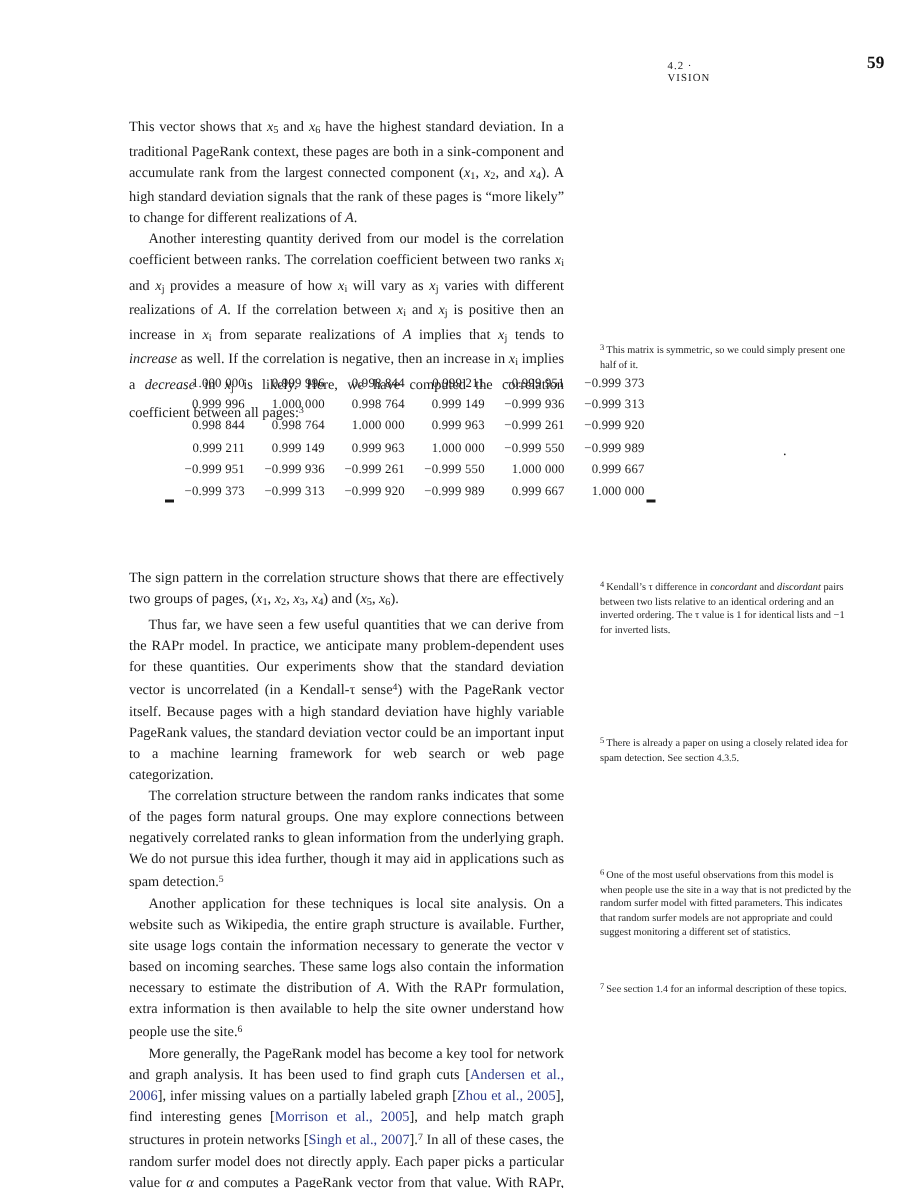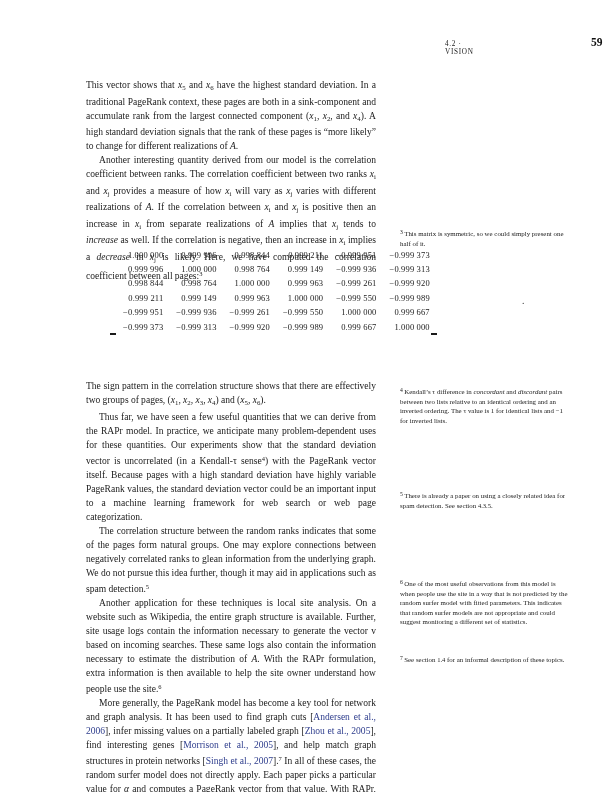--- a/index.html
+++ b/index.html
@@ -26,21 +26,21 @@
     position: absolute;
     left: 360px;
     top: 0;
     font-variant: small-caps;
     font-size: 7.2px;
     letter-spacing: 0.7px;
     color: #1a1a1a;
   }
   .runhead .folio {
     position: absolute;
-    left: 506px;
+    left: 493px;
     top: -4px;
     font-size: 11.5px;
     font-weight: bold;
     color: #111;
     text-align: right;
   }
 
   
   .maincol {
     position: absolute;

